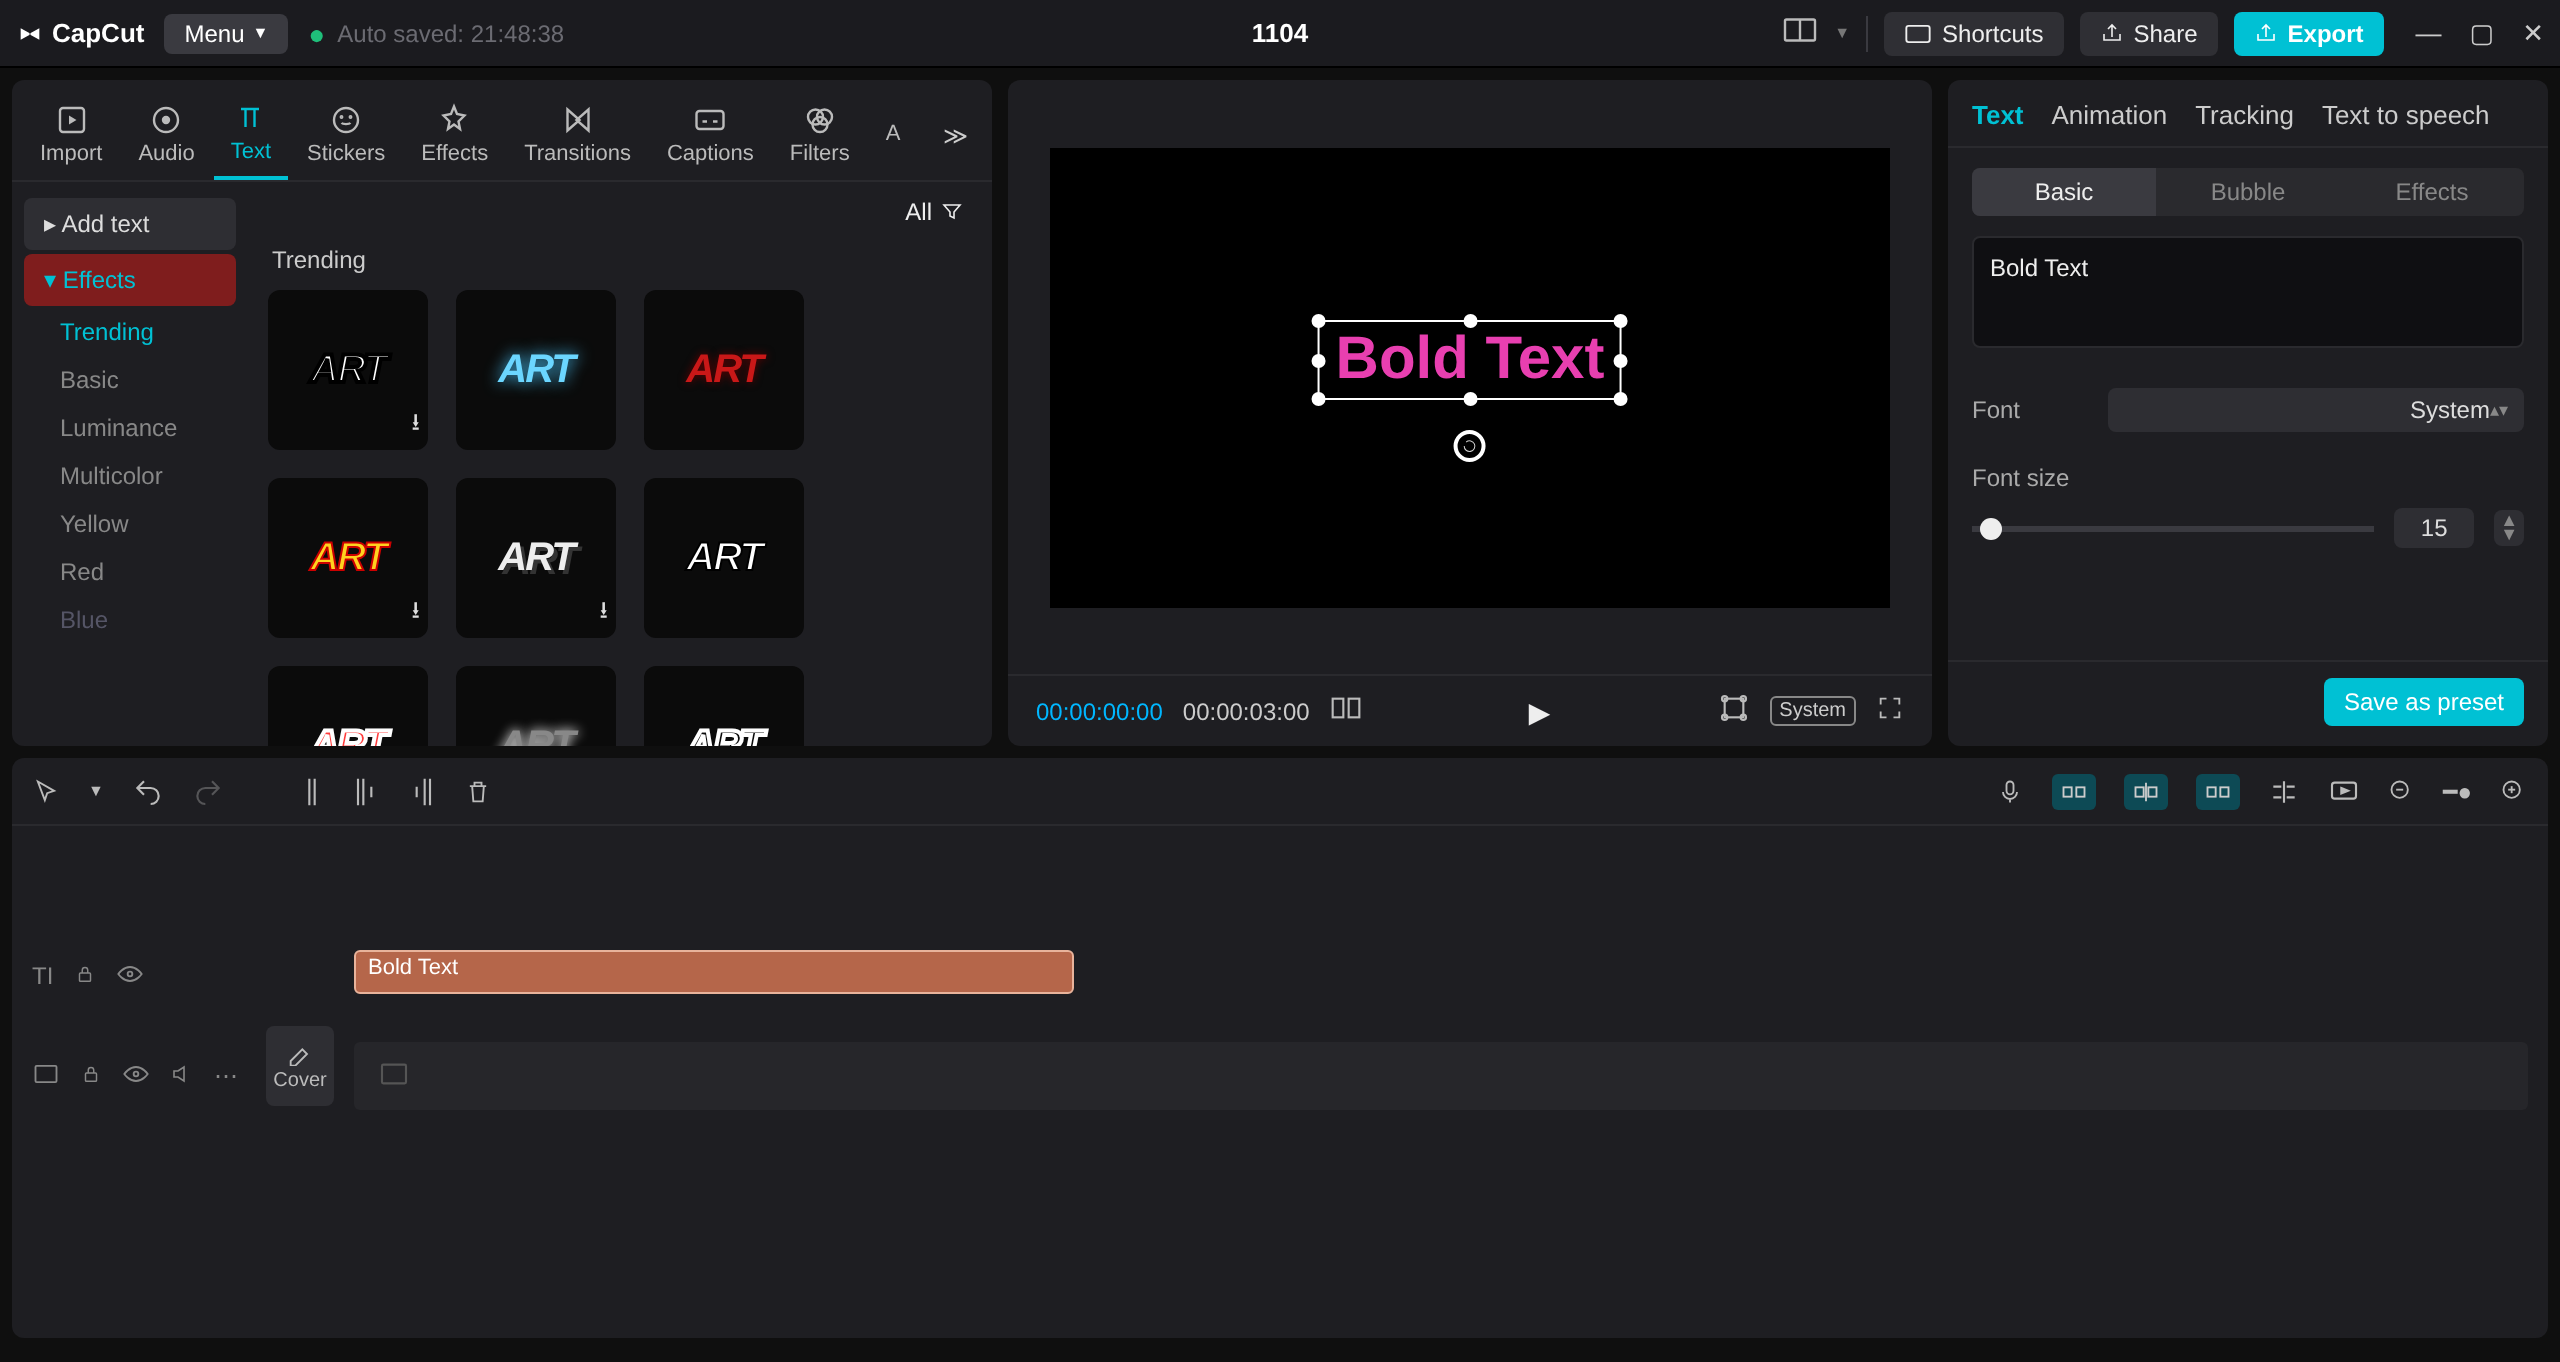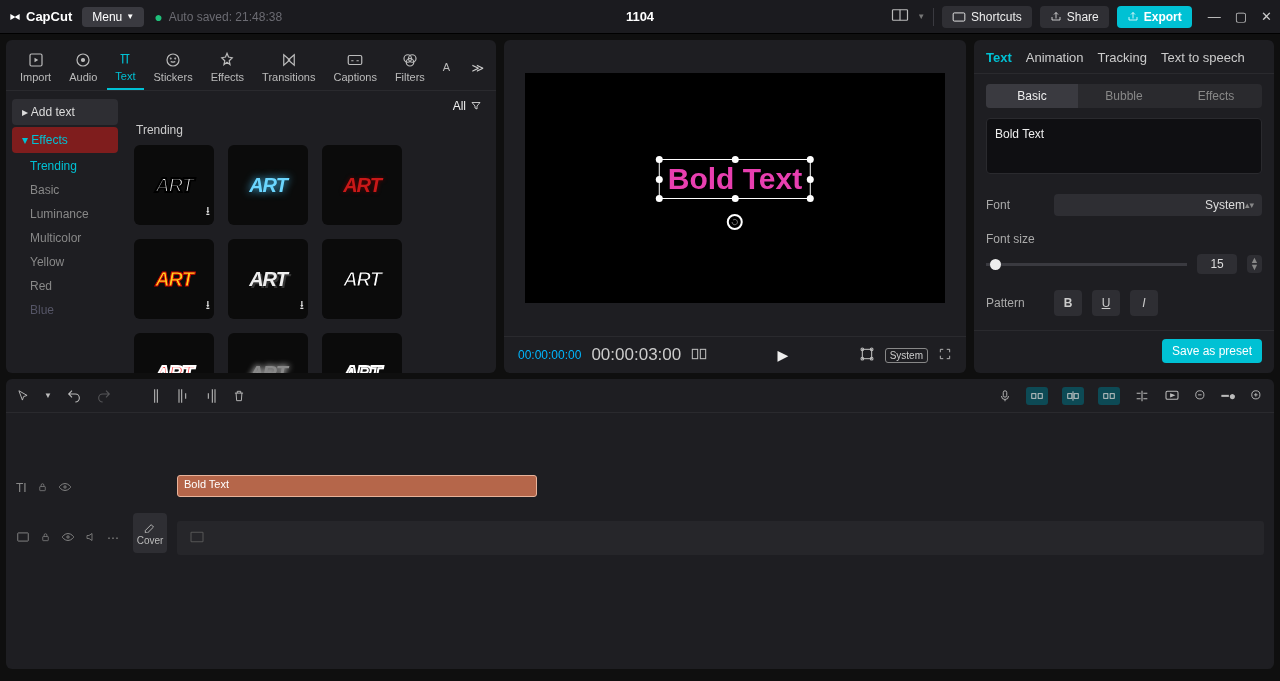--- a/index.html
+++ b/index.html
@@ -52,21 +52,21 @@
   .textbox { position: absolute; left: 50%; top: 86px; transform: translateX(-50%); border: 1px solid #fff; padding: 2px 8px; }
   .textbox .txt { color: #e83fb0; font-size: 30px; font-weight: 800; white-space: nowrap; }
   .handle { position: absolute; width: 7px; height: 7px; background: #fff; border-radius: 50%; }
   .h-tl { left: -4px; top: -4px; } .h-tr { right: -4px; top: -4px; }
   .h-bl { left: -4px; bottom: -4px; } .h-br { right: -4px; bottom: -4px; }
   .h-ml { left: -4px; top: 50%; margin-top: -3px; } .h-mr { right: -4px; top: 50%; margin-top: -3px; }
   .h-tc { left: 50%; top: -4px; margin-left: -3px; } .h-bc { left: 50%; bottom: -4px; margin-left: -3px; }
   .rot { position: absolute; left: 50%; bottom: -32px; transform: translateX(-50%); width: 16px; height: 16px; border: 2px solid #fff; border-radius: 50%; display:flex; align-items:center; justify-content:center;}
   .player-ctrl { display: flex; align-items: center; padding: 8px 14px; border-top: 1px solid #2a2a2e; gap: 10px; }
   .tc1 { color: #00b7ff; font-size: 12px; }
-  .tc2 { color: #ccc; font-size: 17px; }
+  .tc2 { color: #ccc; font-size: 12px; }
   .pc-icon { color: #bbb; cursor: pointer; }
   .player-ctrl .play { margin: 0 auto; color: #eee; cursor: pointer; font-size: 14px; }
   .ratio-box { border: 1px solid #888; border-radius: 3px; padding: 1px 4px; font-size: 10px; color: #ccc; cursor: pointer; }
 
   
   .insp { width: 300px; background: #1e1e22; border-radius: 6px; display: flex; flex-direction: column; overflow: hidden; }
   .insp-tabs { display: flex; gap: 14px; padding: 10px 12px 8px; border-bottom: 1px solid #2a2a2e; font-size: 13px; overflow:hidden; white-space:nowrap;}
   .insp-tab { color: #ccc; cursor: pointer; flex:0 0 auto;}
   .insp-tab.active { color: #00c1d4; font-weight: 600; }
   .sub-tabs { display: flex; margin: 10px 12px 10px; background: #2a2a2e; border-radius: 4px; overflow: hidden; }
@@ -345,32 +345,20 @@
     <div class="row" style="flex-wrap:wrap">
       <label style="width:100%">Font size</label>
     </div>
     <div class="row" style="margin-top:0">
       <div class="slider">
           <div class="knob"></div>
         </div>
       <div class="numbox">15</div>
       <div class="stepper">▲<br>▼</div>
     </div>
-    <div class="row">
-      <label>Pattern</label>
-      <div class="fmt-btn">
-          <b>B</b>
-        </div>
-      <div class="fmt-btn">
-          <u>U</u>
-        </div>
-      <div class="fmt-btn">
-          <i>I</i>
-        </div>
-    </div>
     <div class="insp-footer">
       <div class="preset-btn">Save as preset</div>
     </div>
   </div>
 </div>
 
 <div class="timeline">
   <div class="tl-toolbar">
     <span class="ico">
         <svg width="14" height="14" viewBox="0 0 24 24">

